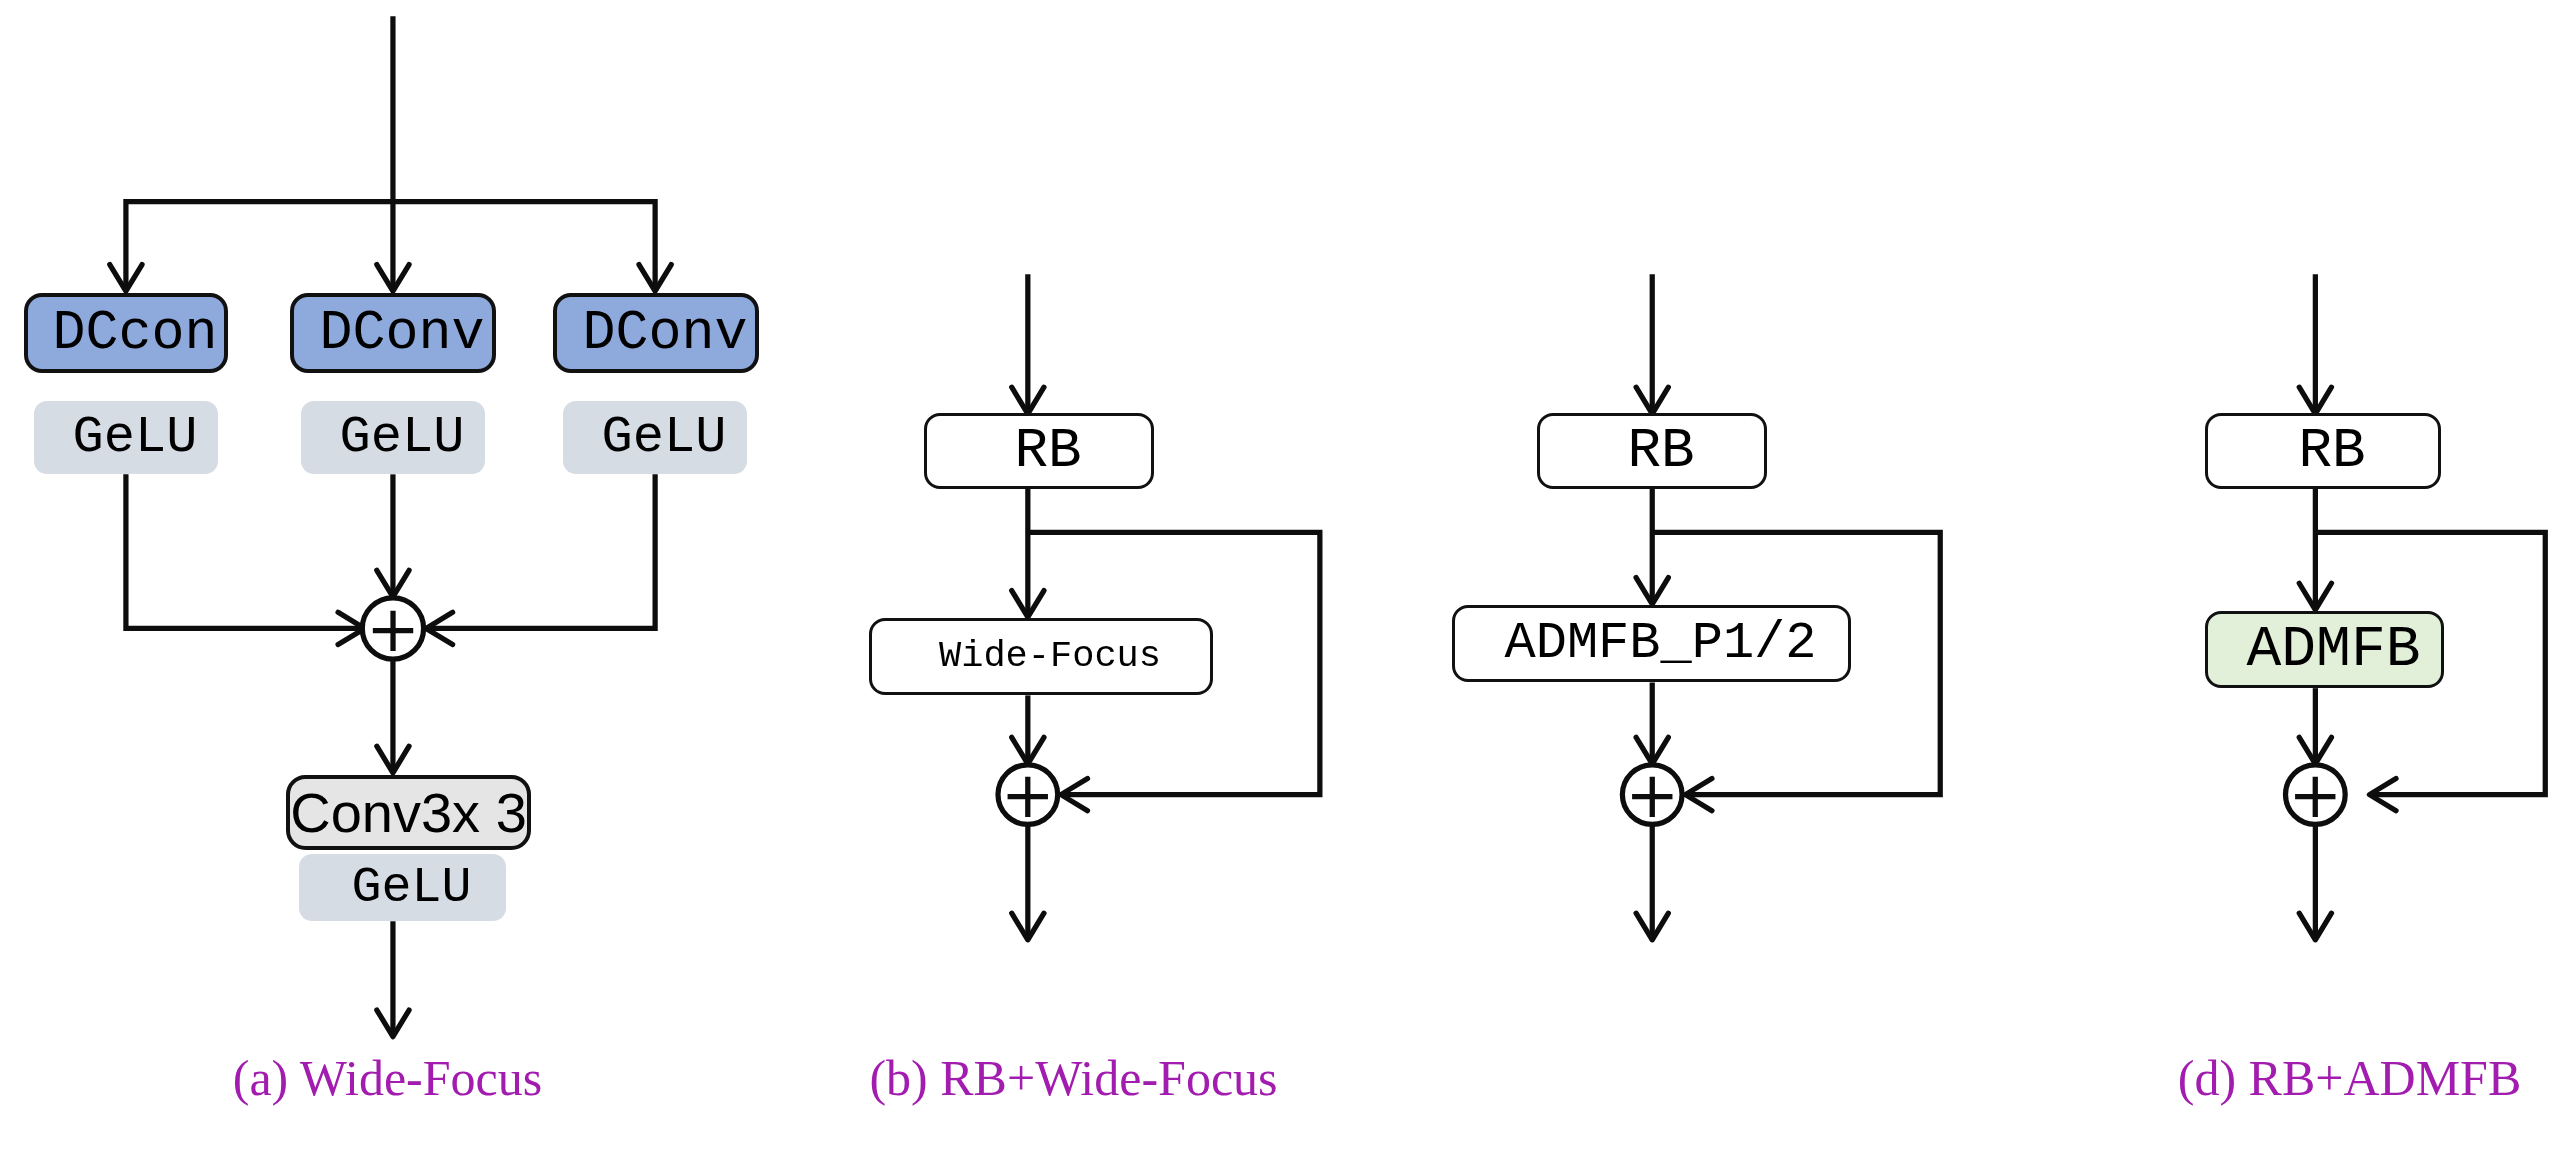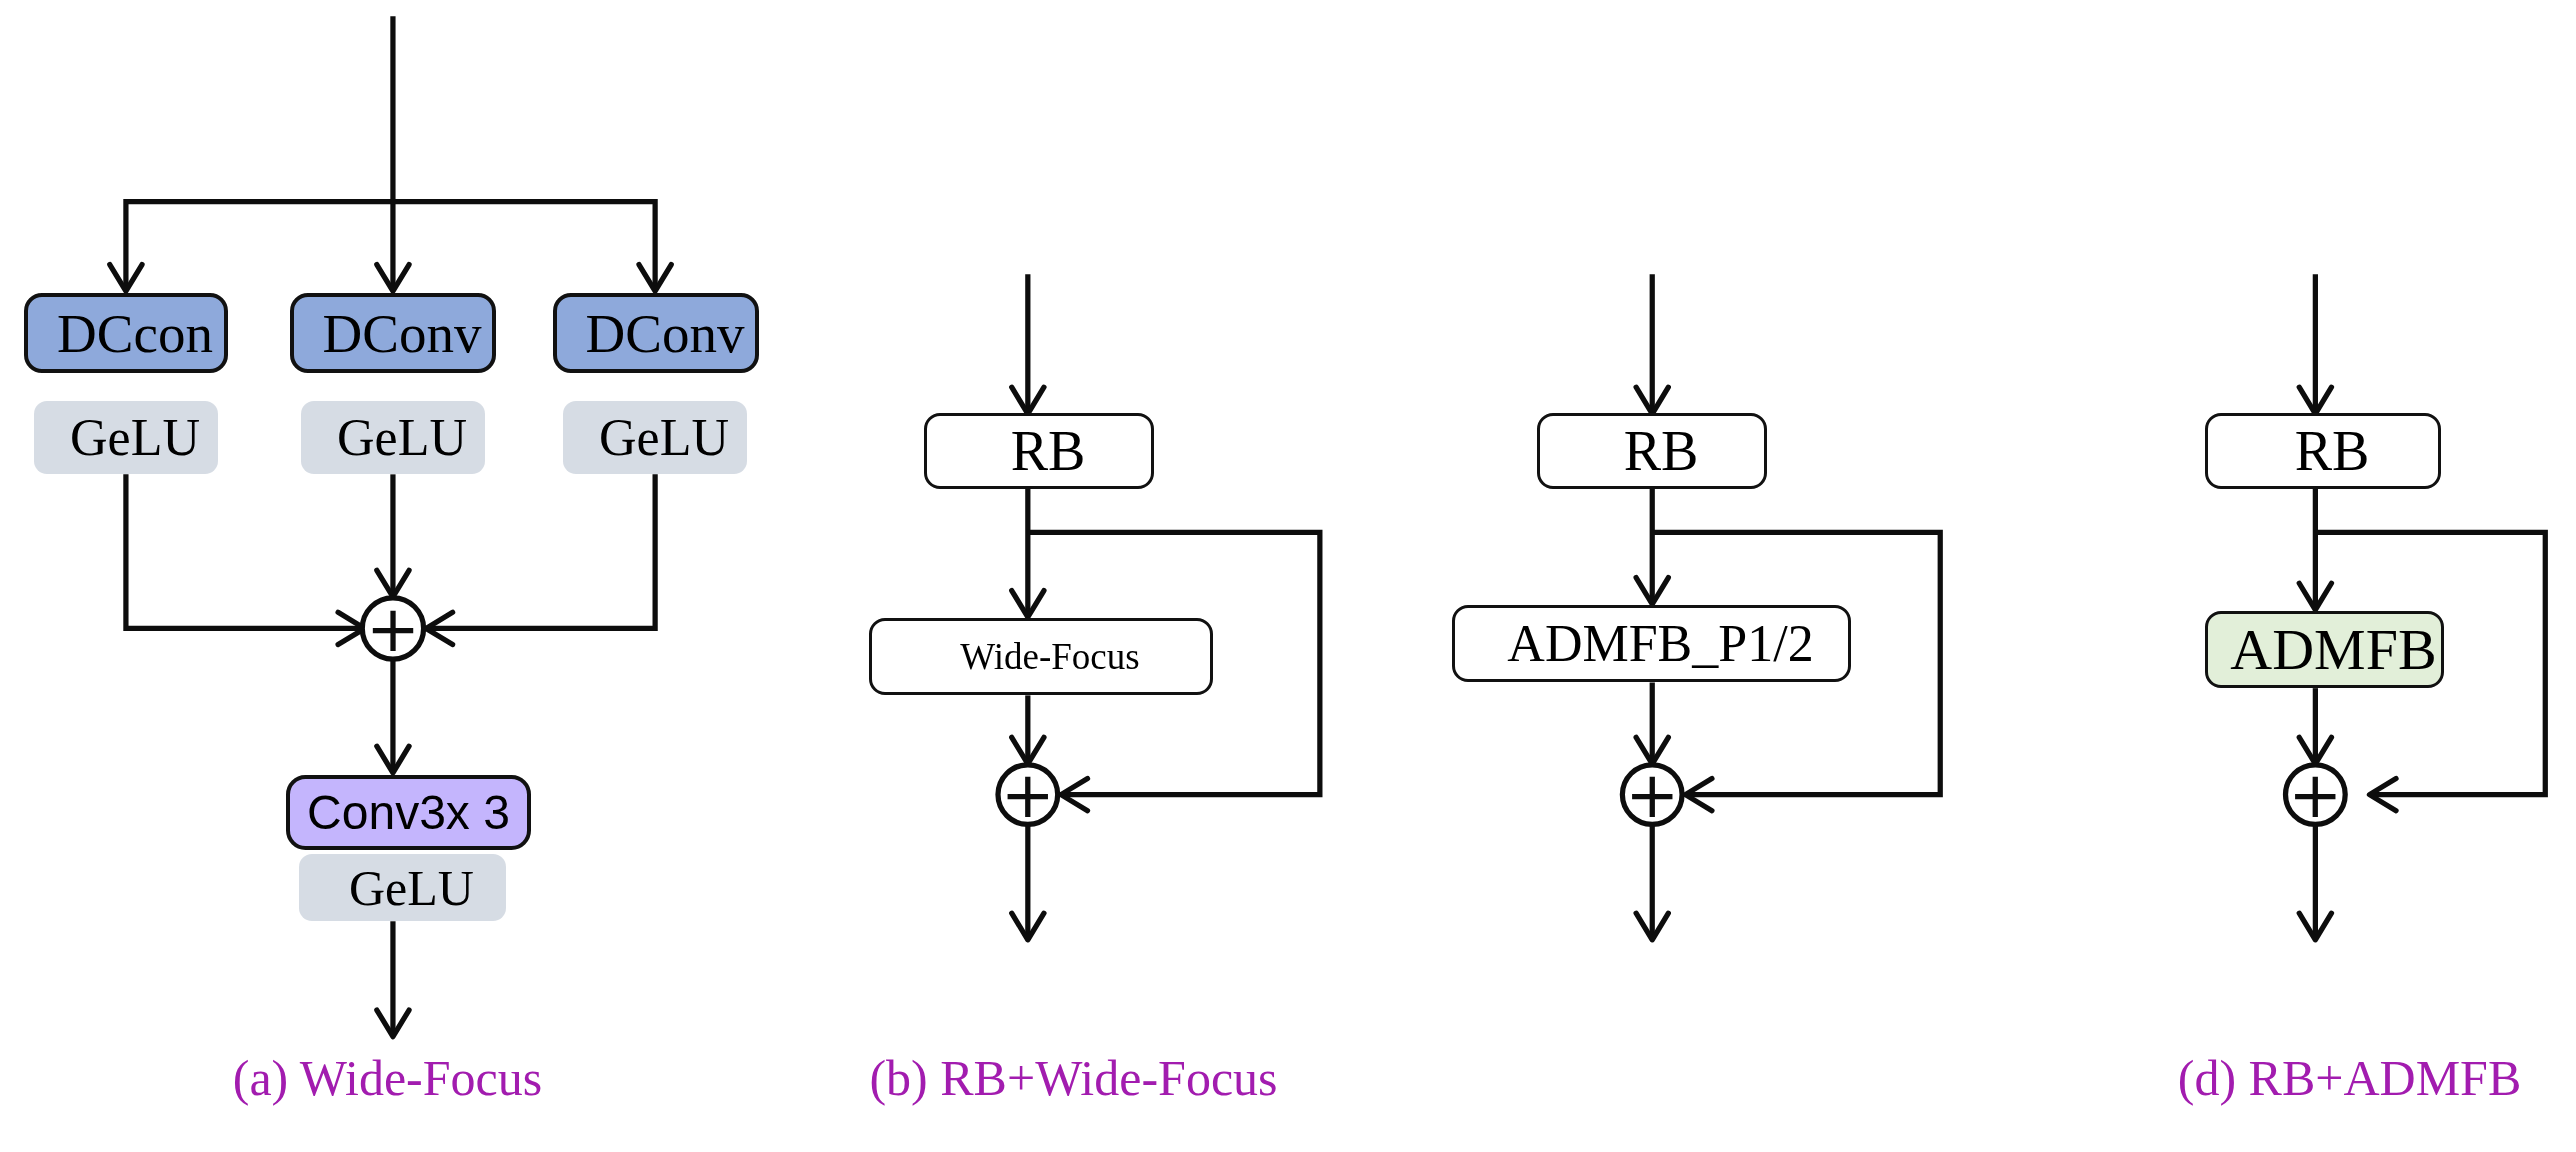--- a/index.html
+++ b/index.html
@@ -28,31 +28,31 @@
   .box {
     position: absolute;
     box-sizing: border-box;
     display: flex;
     align-items: center;
     justify-content: center;
     color: #000000;
     white-space: nowrap;
     line-height: 1;
   }
-  .box.serif { font-family: Liberation Serif, serif; padding-left: 18px; }
+  .box.serif { font-family: Liberation Mono, monospace; padding-left: 18px; }
   .box.sans  { font-family: "Liberation Sans", sans-serif; }
 
   
   .b-dccon  { left:  24px; top: 293px; width: 204px; height: 80px; background: #8EA9DB; border: 4px solid #111; border-radius: 18px; font-size: 55px; }
   .b-dconv2 { left: 290px; top: 293px; width: 206px; height: 80px; background: #8EA9DB; border: 4px solid #111; border-radius: 18px; font-size: 55px; }
   .b-dconv3 { left: 553px; top: 293px; width: 206px; height: 80px; background: #8EA9DB; border: 4px solid #111; border-radius: 18px; font-size: 55px; }
   .b-gelu1  { left:  34px; top: 401px; width: 184px; height: 73px; background: #D6DCE4; border-radius: 13px; font-size: 52px; }
   .b-gelu2  { left: 301px; top: 401px; width: 184px; height: 73px; background: #D6DCE4; border-radius: 13px; font-size: 52px; }
   .b-gelu3  { left: 563px; top: 401px; width: 184px; height: 73px; background: #D6DCE4; border-radius: 13px; font-size: 52px; }
-  .b-conv   { left: 286px; top: 775px; width: 245px; height: 75px; background: #c4b5fd; border: 4px solid #111; border-radius: 19.4px; font-size: 48px; }
+  .b-conv   { left: 286px; top: 775px; width: 245px; height: 75px; background: #e5e5e5; border: 4px solid #111; border-radius: 19.4px; font-size: 56px; }
   .b-gelu4  { left: 299px; top: 854px; width: 207px; height: 67px; background: #D6DCE4; border-radius: 13px; font-size: 50px; }
 
   
   .b-rb-b   { left: 924px; top: 413px; width: 230px; height: 76px; background: #ffffff; border: 3.2px solid #111; border-radius: 16px; font-size: 56px; }
   .b-wf     { left: 869px; top: 618px; width: 344px; height: 77px; background: #ffffff; border: 3.2px solid #111; border-radius: 16px; font-size: 37px; }
 
   
   .b-rb-c   { left: 1537px; top: 413px; width: 230px; height: 76px; background: #ffffff; border: 3.2px solid #111; border-radius: 16px; font-size: 56px; }
   .b-admfbp { left: 1452px; top: 605px; width: 399px; height: 77px; background: #ffffff; border: 3.2px solid #111; border-radius: 16px; font-size: 52px; }
 

